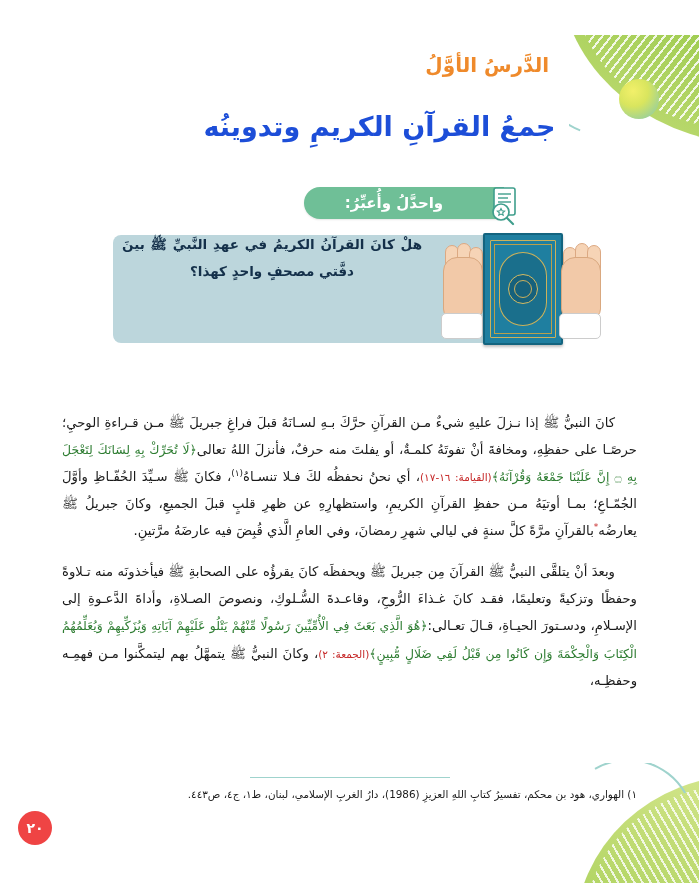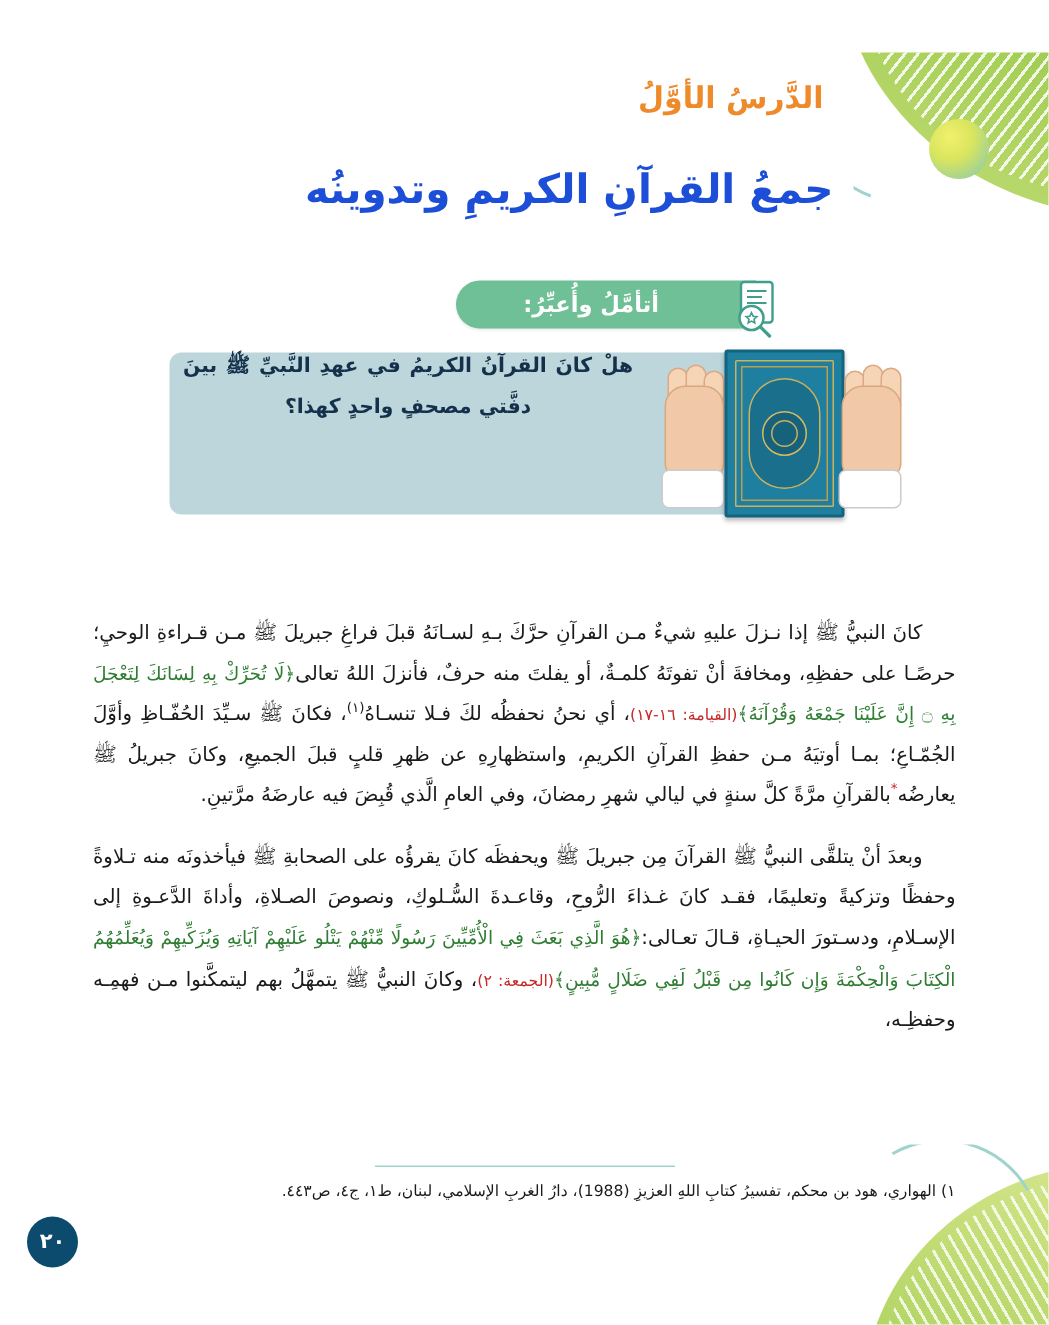--- a/index.html
+++ b/index.html
@@ -155,21 +155,21 @@
     position:absolute;right:62px;left:62px;top:750px;
     font-size:10.4px;line-height:1.85;color:#1a1a1a;text-align:justify;
   }
   .footnotes .fn{margin-bottom:4px;}
   .fn-mark{color:#c62828;}
 
   
   .page-num{
     position:absolute;left:18px;bottom:38px;
     width:34px;height:34px;border-radius:50%;
-    background:#0c4a6e;color:#ffffff;
+    background:#ef4444;color:#ffffff;
     display:flex;align-items:center;justify-content:center;
     font-size:14px;font-weight:bold;
   }
 </style>
 </head>
 <body>
 
 <div class="page">
 
   <div class="corner-tr">
@@ -178,21 +178,21 @@
     <div class="arc"></div>
     <div class="ball"></div>
   </div>
 
   <div class="lesson-label">الدَّرسُ الأوَّلُ</div>
 
   <div class="main-title">جمعُ القرآنِ الكريمِ وتدوينُه</div>
 
   <div class="pill-row" style="top:152px;right:195px;">
     <div class="pill">
-      <span>أتأمَّلُ وأُعبِّرُ:</span>
+      <span>واحدَّلُ وأُعبِّرُ:</span>
       <span class="pill-icon" style="right:-20px;top:-2px;">
         <svg width="40" height="44" viewBox="0 0 40 44">
           <rect x="10" y="3" width="21" height="27" rx="2" fill="#ffffff" stroke="#3f9e8c" stroke-width="1.6"></rect>
           <line x1="14" y1="9" x2="27" y2="9" stroke="#3f9e8c" stroke-width="1.4"></line>
           <line x1="14" y1="13" x2="24" y2="13" stroke="#3f9e8c" stroke-width="1.4"></line>
           <line x1="14" y1="17" x2="27" y2="17" stroke="#3f9e8c" stroke-width="1.4"></line>
           <circle cx="17" cy="27" r="8" fill="#ffffff" stroke="#3f9e8c" stroke-width="1.7"></circle>
           <path d="M17 23.5 l1.1 2.3 2.5 .3 -1.9 1.7 .5 2.5 -2.2 -1.2 -2.2 1.2 .5 -2.5 -1.9 -1.7 2.5 -.3z" fill="none" stroke="#3f9e8c" stroke-width="1.1"></path>
           <line x1="23" y1="33" x2="29" y2="39" stroke="#3f9e8c" stroke-width="2.2" stroke-linecap="round"></line>
         </svg>
@@ -230,21 +230,21 @@
   <div class="body-text" style="top:374px;">
     <p><span>كانَ النبيُّ ﷺ إذا نـزلَ عليهِ شيءٌ مـن القرآنِ حرَّكَ بـهِ لسـانَهُ قبلَ فراغِ جبريلَ ﷺ مـن قـراءةِ الوحيِ؛ حرصًـا على حفظِهِ، ومخافةَ أنْ تفوتَهُ كلمـةٌ، أو يفلتَ منه حرفٌ، فأنزلَ اللهُ تعالى</span><span class="ayah">﴿لَا تُحَرِّكْ بِهِ لِسَانَكَ لِتَعْجَلَ بِهِ ۝ إِنَّ عَلَيْنَا جَمْعَهُ وَقُرْآنَهُ﴾</span><span class="ref">(القيامة: ١٦-١٧)</span><span>، أي نحنُ نحفظُه لكَ فـلا تنسـاهُ</span><span class="sup">(١)</span><span>، فكانَ ﷺ سـيِّدَ الحُفّـاظِ وأوَّلَ الجُمّـاعِ؛ بمـا أوتيَهُ مـن حفظِ القرآنِ الكريمِ، واستظهارِهِ عن ظهرِ قلبٍ قبلَ الجميعِ، وكانَ جبريلُ ﷺ يعارضُه</span><span class="sup star">*</span><span>بالقرآنِ مرَّةً كلَّ سنةٍ في ليالي شهرِ رمضانَ، وفي العامِ الَّذي قُبِضَ فيه عارضَهُ مرَّتينِ.</span></p>
 
     <p><span>وبعدَ أنْ يتلقَّى النبيُّ ﷺ القرآنَ مِن جبريلَ ﷺ ويحفظَه كانَ يقرؤُه على الصحابةِ ﷺ فيأخذونَه منه تـلاوةً وحفظًا وتزكيةً وتعليمًا، فقـد كانَ غـذاءَ الرُّوحِ، وقاعـدةَ السُّـلوكِ، ونصوصَ الصـلاةِ، وأداةَ الدَّعـوةِ إلى الإسـلامِ، ودسـتورَ الحيـاةِ، قـالَ تعـالى:</span><span class="ayah">﴿هُوَ الَّذِي بَعَثَ فِي الْأُمِّيِّينَ رَسُولًا مِّنْهُمْ يَتْلُو عَلَيْهِمْ آيَاتِهِ وَيُزَكِّيهِمْ وَيُعَلِّمُهُمُ الْكِتَابَ وَالْحِكْمَةَ وَإِن كَانُوا مِن قَبْلُ لَفِي ضَلَالٍ مُّبِينٍ﴾</span><span class="ref">(الجمعة: ٢)</span><span>، وكانَ النبيُّ ﷺ يتمهَّلُ بهم ليتمكَّنوا مـن فهمِـه وحفظِـه،</span></p>
   </div>
 
   <div class="fn-rule"></div>
 
   <div class="footnotes">
     <div class="fn"><span>١)</span>
-      <span>الهواري، هود بن محكم، تفسيرُ كتابِ اللهِ العزيزِ (1988)، دارُ الغربِ الإسلامي، لبنان، ط١، ج٤، ص٤٤٣.</span></div>
+      <span>الهواري، هود بن محكم، تفسيرُ كتابِ اللهِ العزيزِ (1986)، دارُ الغربِ الإسلامي، لبنان، ط١، ج٤، ص٤٤٣.</span></div>
   </div>
 
   <div class="corner-br">
     <div class="blob2"></div>
     <div class="hatch2"></div>
     <div class="arc2"></div>
   </div>
 
   <div class="page-num">٢٠</div>
 

